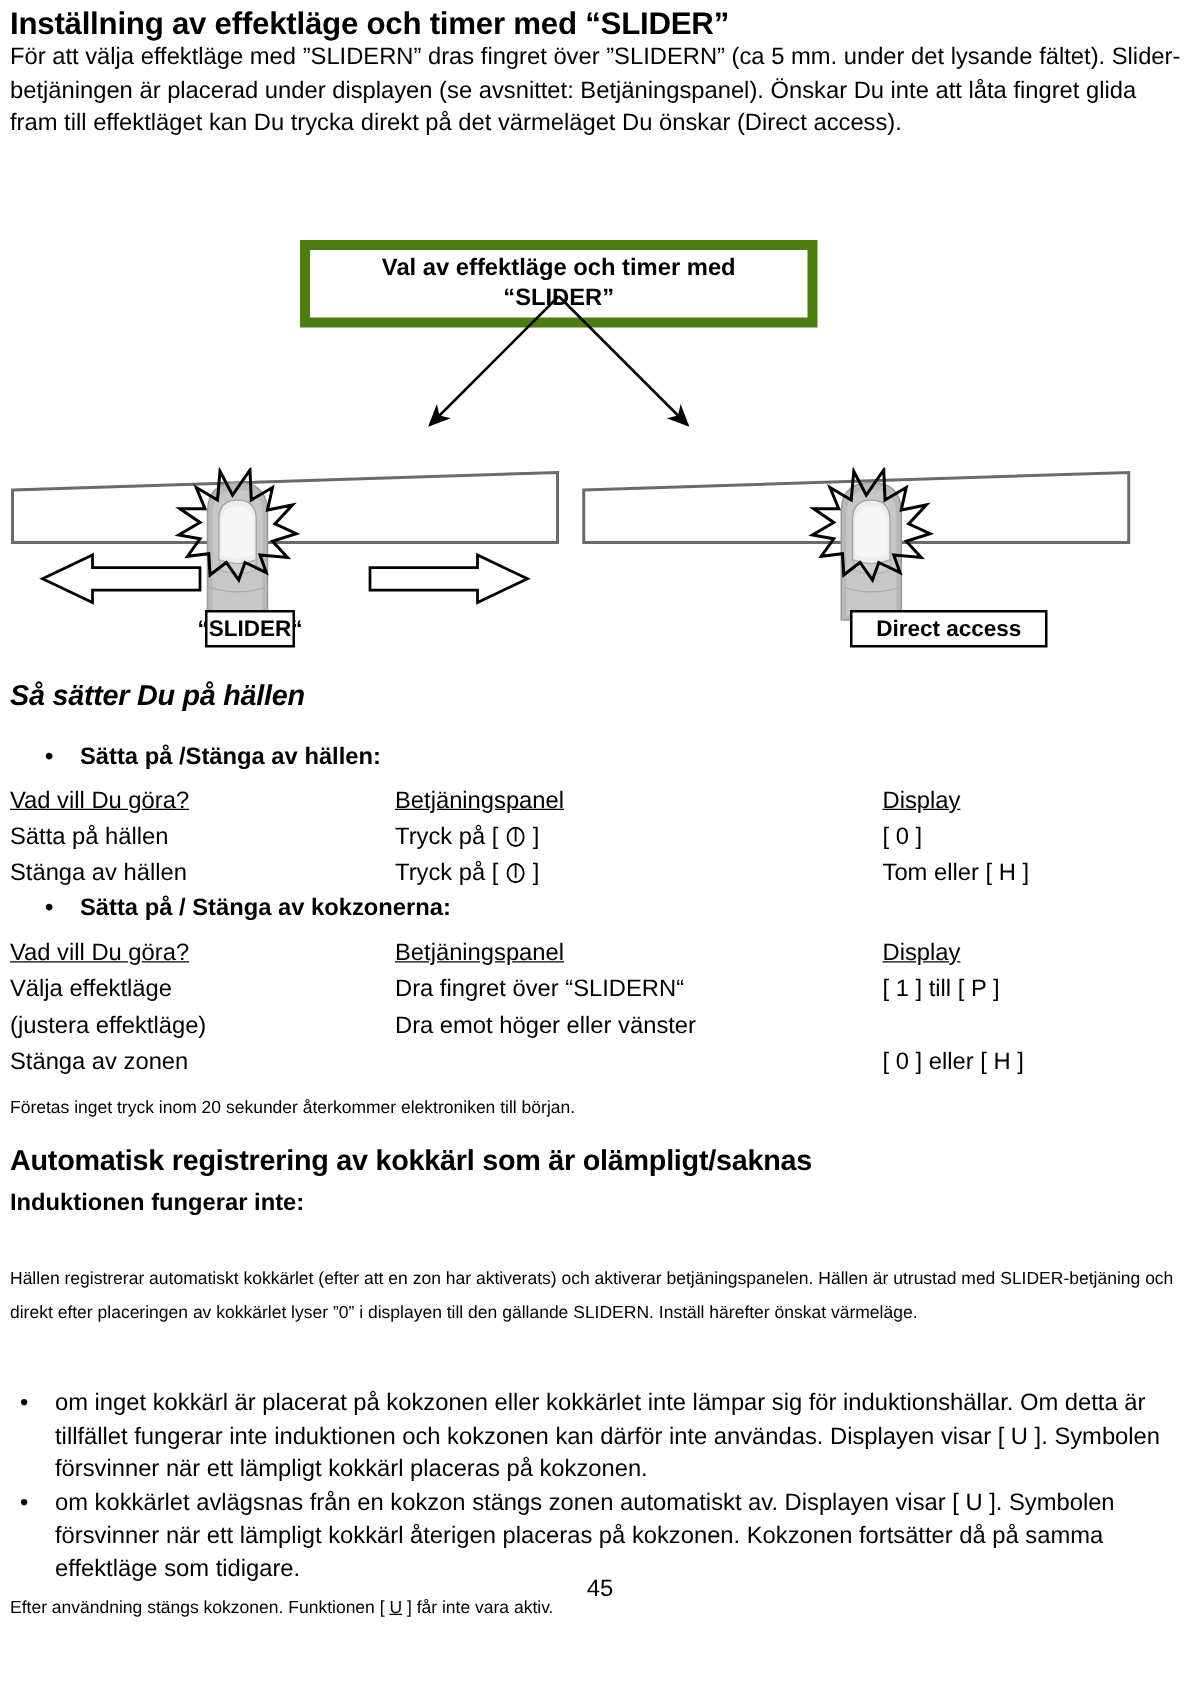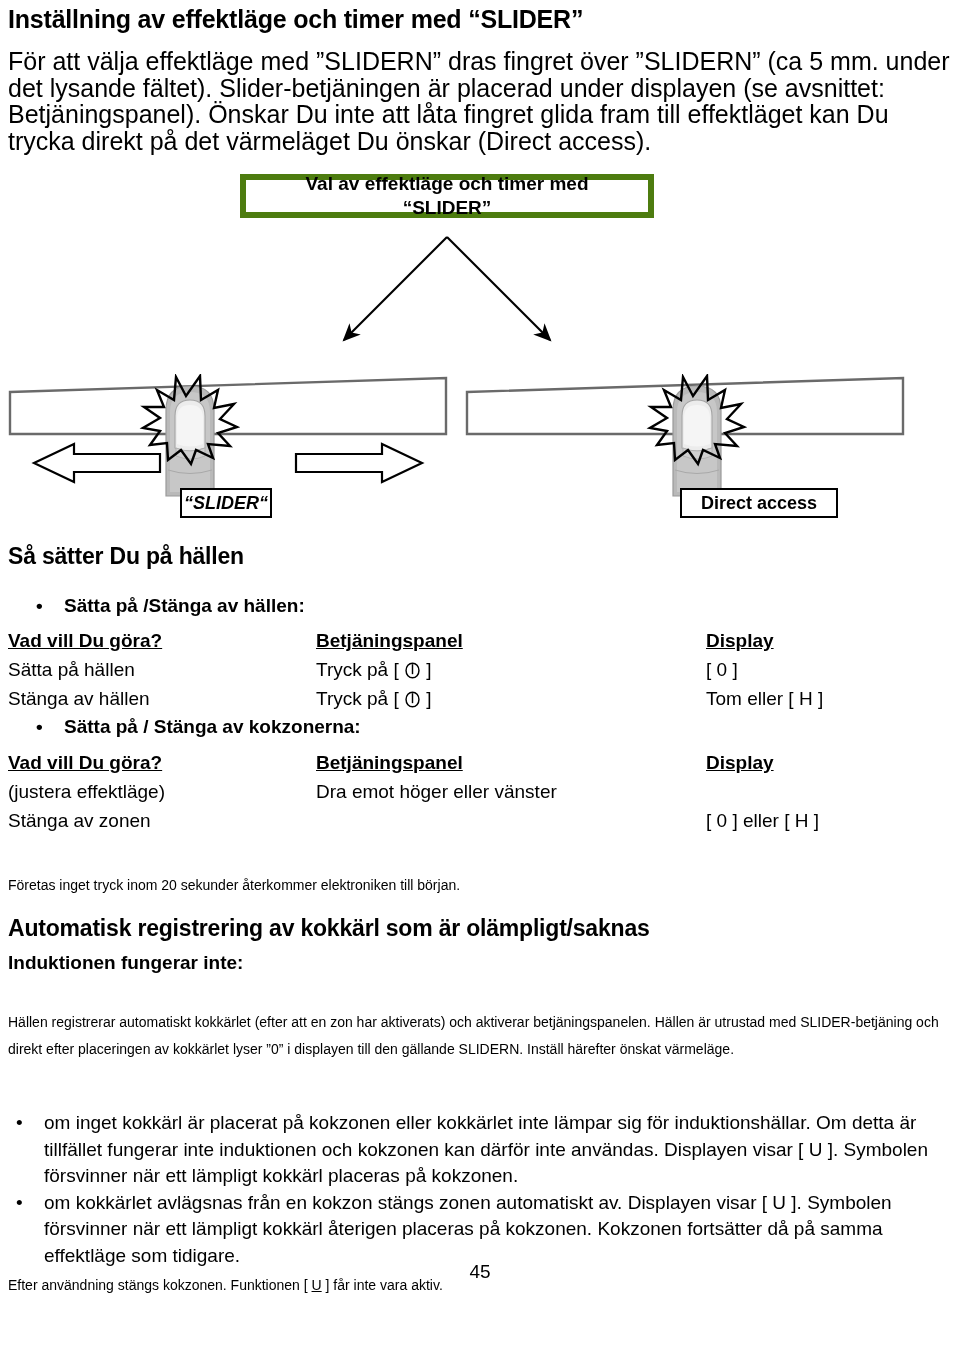--- a/index.html
+++ b/index.html
@@ -29,42 +29,42 @@
     top: 4px;
     width: 944px;
     font-size: 25px;
     font-weight: bold;
     letter-spacing: -0.2px;
     line-height: 30px;
   }
   .intro {
     position: absolute;
     left: 8px;
-    top: 48px;
+    top: 33px;
     width: 944px;
-    font-size: 25px;
+    font-size: 19px;
     line-height: 26.5px;
     text-align: left;
   }
 
   
   .diagram {
     position: absolute;
     left: 0;
     top: 168px;
     width: 960px;
     height: 365px;
   }
   .top-box {
     position: absolute;
     left: 240px;
-    top: 6px;
+    top: 24px;
     width: 414px;
-    height: 44px;
-    border: 6px solid #4d7c0f;
+    height: 70px;
+    border: 8px solid #4d7c0f;
     box-sizing: border-box;
     background: #ffffff;
     display: flex;
     align-items: center;
     justify-content: center;
   }
   .top-box-text {
     font-size: 19px;
     font-weight: bold;
     text-align: center;
@@ -96,21 +96,21 @@
     border: 2px solid #000;
     background: #ffffff;
     box-sizing: border-box;
     display: flex;
     align-items: center;
     justify-content: center;
     font-size: 18px;
     font-weight: bold;
     z-index: 6;
   }
-  .label-slider { left: 180px; top: 320px; width: 92px;  height: 30px; font-style: italic; }
+  .label-slider { left: 164px; top: 320px; width: 72px;  height: 30px; }
   .label-direct { left: 680px; top: 320px; width: 158px; height: 30px; }
 
   
   .h2 {
     position: absolute;
     left: 8px;
     font-size: 23px;
     font-weight: bold;
     letter-spacing: -0.2px;
   }
@@ -139,21 +139,21 @@
     position: relative;
     height: 29px;
     font-size: 19px;
     line-height: 29px;
   }
   .tbl .c1 { position: absolute; left: 8px;   white-space: nowrap; }
   .tbl .c2 { position: absolute; left: 316px; white-space: nowrap; }
   .tbl .c3 { position: absolute; left: 686px; white-space: nowrap; margin-left: 20px; }
   .tbl .head .c1,
   .tbl .head .c2,
-  .tbl .head .c3 { font-weight: bold; text-decoration: underline; }
+  .tbl .head .c3 { font-weight: normal; text-decoration: underline; }
 
   .pwr {
     display: inline-block;
     width: 17px;
     height: 17px;
     vertical-align: -3px;
     position: relative;
   }
 
   
@@ -264,21 +264,21 @@
                  L228,22 L242,2 L243,26 L260,16 L256,34 L276,30 L262,45
                  L279,53 L260,59 L272,72 L250,70 L255,84 L238,76 L233,90
                  L223,76 L210,86 L209,69 L192,71 Z" fill="none" stroke="#000000" stroke-width="2.4" stroke-linejoin="miter"></path>
       </svg>
     </div>
 
     <div class="label-box label-slider">“SLIDER“</div>
     <div class="label-box label-direct">Direct access</div>
   </div>
 
-  <div class="h2" style="top:543px;">Så sätter Du på hällen</div>
+  <div class="h2" style="top:543px;font-style:italic;">Så sätter Du på hällen</div>
 
   <div class="bullet-head" style="top:595px;">
     <span class="dot">•</span><span class="txt">Sätta på /Stänga av hällen:</span>
   </div>
 
   <div class="tbl" style="top:626px;">
     <div class="row head">
       <span class="c1">Vad vill Du göra?</span>
       <span class="c2">Betjäningspanel</span>
       <span class="c3">Display</span>
@@ -305,20 +305,25 @@
     <span class="dot">•</span><span class="txt">Sätta på / Stänga av kokzonerna:</span>
   </div>
 
   <div class="tbl" style="top:748px;">
     <div class="row head">
       <span class="c1">Vad vill Du göra?</span>
       <span class="c2">Betjäningspanel</span>
       <span class="c3">Display</span>
     </div>
     <div class="row">
+      <span class="c1">Välja effektläge</span>
+      <span class="c2">Dra fingret över “SLIDERN“</span>
+      <span class="c3">[ 1 ] till [ P ]</span>
+    </div>
+    <div class="row">
       <span class="c1">(justera effektläge)</span>
       <span class="c2">Dra emot höger eller vänster</span>
       <span class="c3"></span>
     </div>
     <div class="row">
       <span class="c1">Stänga av zonen</span>
       <span class="c3">[ 0 ] eller [ H ]</span>
     </div>
   </div>
 

